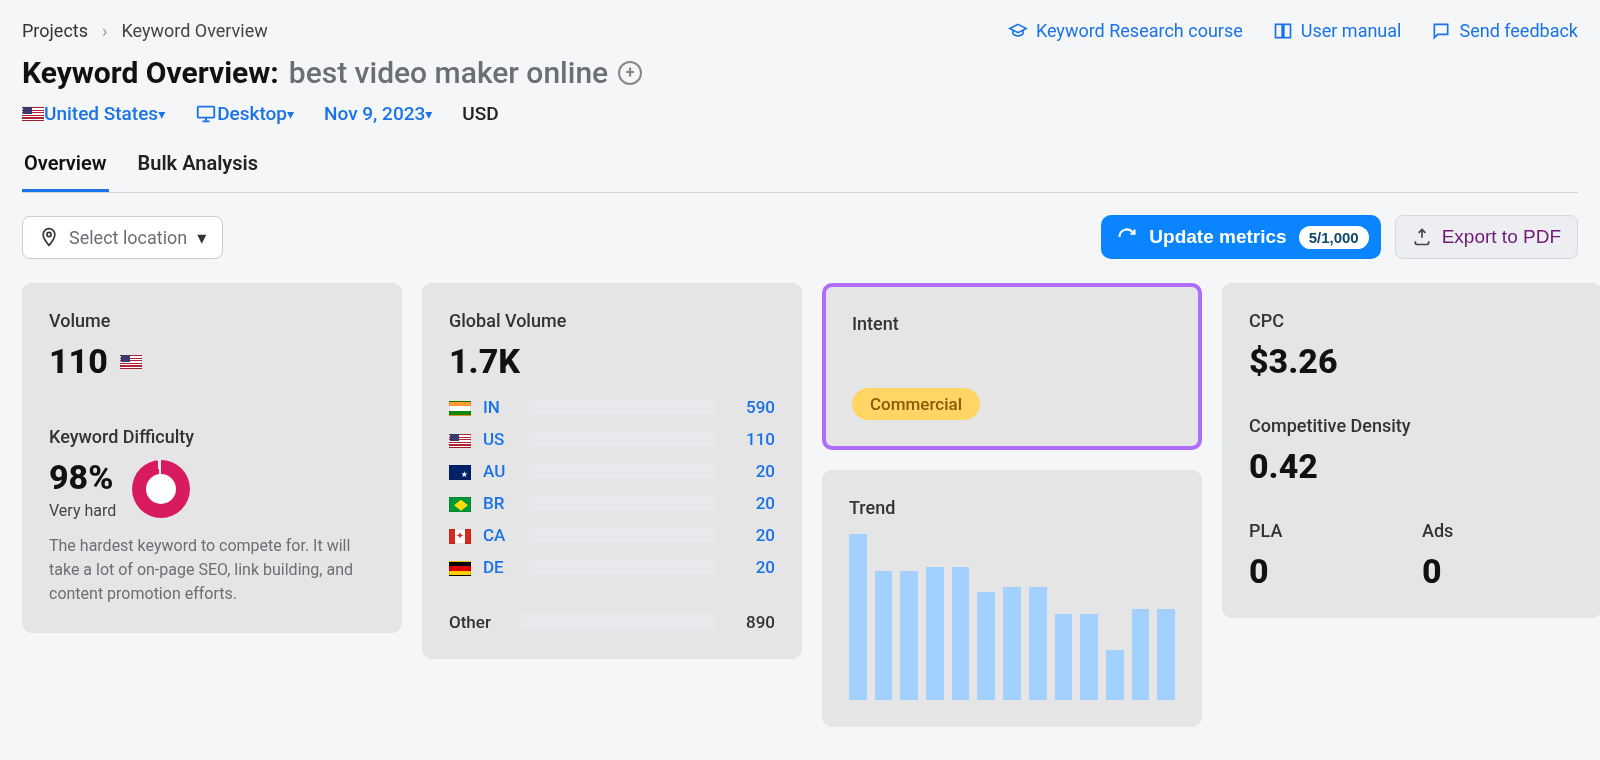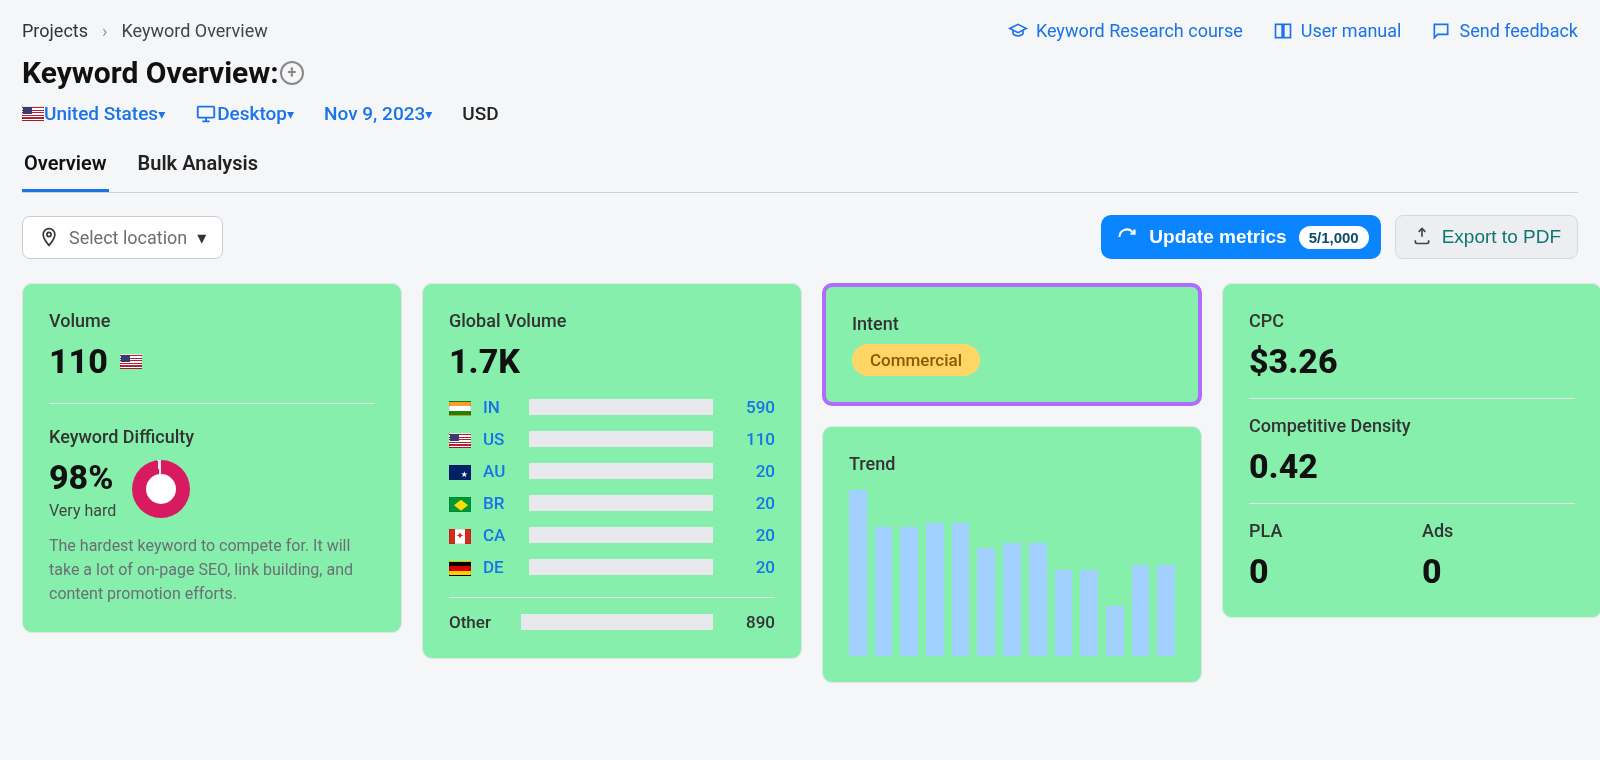--- a/index.html
+++ b/index.html
@@ -8,46 +8,46 @@
 
 .top-row { display: flex; justify-content: space-between; align-items: flex-end; margin-bottom: 14px; }
 .breadcrumb { display: flex; align-items: center; gap: 14px; color: #333; font-size: 18px; }
 .breadcrumb .crumb { color: #333; }
 .breadcrumb .crumb.sub { color: #444; font-weight: 400; }
 .breadcrumb .sep { color: #999; }
 .top-links { display: flex; gap: 30px; }
 .top-link { display: inline-flex; align-items: center; gap: 8px; color: #1a73e8; font-size: 18px; text-decoration: none; }
 .top-link svg { width: 20px; height: 20px; fill: none; stroke: #1a73e8; stroke-width: 2; }
 
-.title-row { display:flex; align-items:center; gap:1px; margin-bottom: 12px; }
+.title-row { display:flex; align-items:center; gap:10px; margin-bottom: 12px; }
 .title-row .t1 { font-size: 30px; font-weight: 700; color: #111; }
 .title-row .t2 { font-size: 30px; font-weight: 500; color: #6b6f75; }
 .add-circle { width: 24px; height: 24px; border: 2px solid #888; border-radius: 50%; display:inline-flex; align-items:center; justify-content:center; color:#888; font-size:16px; font-weight:700; }
 
 .filters-row { display:flex; align-items:center; gap: 30px; font-size: 19px; margin-bottom: 26px; }
 .filter { display:inline-flex; align-items:center; gap:0; color:#1a73e8; font-weight:500; }
 .filter .chev { font-size: 14px; color:#1a73e8; }
 .usd { color:#222; font-weight:500; }
 
 .tabs-row { border-bottom: 1px solid #d0d2d6; display:flex; gap: 27px; font-size: 20px; font-weight:600; margin-bottom: 22px; }
 .tab { padding: 0 2px 14px 2px; color:#222; cursor:pointer; }
 .tab.active { color:#111; border-bottom: 3px solid #1a73e8; }
 
 .actions-row { display:flex; justify-content:space-between; align-items:center; margin-bottom: 24px; }
 .select-loc { display:inline-flex; align-items:center; gap:10px; background:#fff; border:1px solid #c9ccd1; border-radius:8px; padding:10px 16px; font-size:18px; color:#6b6f75;text-align:right; }
 .select-loc svg { width:20px; height:20px; stroke:#333; fill:none; stroke-width:2; }
 .actions-right { display:flex; gap:14px; }
 .btn-primary { display:inline-flex; align-items:center; gap:12px; background:#0a84ff; color:#fff; border-radius:10px; padding:10px 12px 10px 16px; font-size:19px; font-weight:600; border:none; }
 .btn-primary svg { width:20px; height:20px; stroke:#fff; fill:none; stroke-width:2.5; }
 .pill { background:#fff; color:#0c4a6e; border-radius:16px; font-size:15px; font-weight:600; padding:3px 10px; }
-.btn-secondary { display:inline-flex; align-items:flex-start; gap:10px; background:#eceef1; color:#0f766e; border:1px solid #d5d8dc; border-radius:8px; padding:10px 16px; font-size:19px; font-weight:500; }
+.btn-secondary { display:inline-flex; align-items:center; gap:10px; background:#eceef1; color:#701a75; border:1px solid #d5d8dc; border-radius:8px; padding:10px 16px; font-size:19px; font-weight:500; }
 .btn-secondary svg { width:20px; height:20px; stroke:#444; fill:none; stroke-width:2; }
 
 .cards { display:grid; grid-template-columns: 380px 380px 380px 380px; gap:20px; align-items:start; }
-.card { background:#86efac; border:1px solid #e1e4e8; border-radius:10px; padding:26px; }
+.card { background:#e5e5e5; border:1px solid #e1e4e8; border-radius:10px; padding:26px; }
 .card h3 { font-size:18px; font-weight:500; color:#333; margin-bottom:10px; }
 .big { font-size:34px; font-weight:800; color:#111; }
 .divider { border-top:1px solid #e1e4e8; margin:22px 0; }
 
 .kd-row { display:flex; align-items:center; gap:16px; }
 .kd-label { font-size:16px; color:#444; margin-top:4px; }
 .kd-donut { width:58px; height:58px; border-radius:50%; background: conic-gradient(#d81b60 0% 98%, #e8e9ec 98% 100%); display:flex; align-items:center; justify-content:center; }
 .kd-donut::after { content:""; width:30px; height:30px; background:#fff; border-radius:50%; }
 .kd-desc { font-size:16px; color:#6b6f75; line-height:1.5; margin-top:14px; }
 
@@ -57,21 +57,21 @@
 .gv-code { color:#1a73e8; font-weight:500; width:34px; font-size:17px; }
 .gv-code.other { color:#333; width:60px; }
 .gv-bar-wrap { flex:1; background:#e8e9ec; height:16px; position:relative; }
 .gv-bar { background:#4facfe; height:16px; }
 .gv-val { color:#1a73e8; font-weight:500; min-width:50px; text-align:right; font-size:17px; }
 .gv-val.other { color:#333; }
 .gv-divider { border-top:1px solid #e1e4e8; margin-top:8px; padding-top:14px; }
 
 .stack { display:flex; flex-direction:column; gap:20px; }
 .intent-card { border:4px solid #b06bff; }
-.intent-pill { display:inline-block; background:#ffd666; color:#8a5a00; font-weight:500; border-radius:20px; padding:6px 18px; font-size:17px; }
+.intent-pill { display:inline-block; background:#ffd666; color:#8a5a00; font-weight:500; border-radius:20px; padding:6px 18px; font-size:17px;margin-top:44px; }
 
 .trend-chart { display:flex; align-items:flex-end; gap:8px; height:166px; margin-top:16px; }
 .trend-bar { flex:1; background:#a3d1ff; }
 
 .cpc-card .section { padding:0 0 1px 0; }
 .cpc-card .divider { margin:16px 0; }
 .twocol { display:flex; justify-content:space-between; gap:20px; }
 .twocol > div { flex:1; }
 
 .flag { display:inline-block; width:22px; height:15px; vertical-align:middle; border:1px solid rgba(0,0,0,0.1); }
@@ -116,20 +116,21 @@
         <svg viewBox="0 0 24 24">
             <path d="M4 4h16v12H8l-4 4z"></path>
           </svg>
         <span>Send feedback</span>
       </a>
     </div>
   </div>
 
   <div class="title-row">
     <span class="t1">Keyword Overview:</span>
+    <span class="t2">best video maker online</span>
     <span class="add-circle">+</span>
   </div>
 
   <div class="filters-row">
     <span class="filter">
       <span class="flag flag-us"></span>
       <span>United States</span>
       <span class="chev">▾</span>
     </span>
     <span class="filter">

